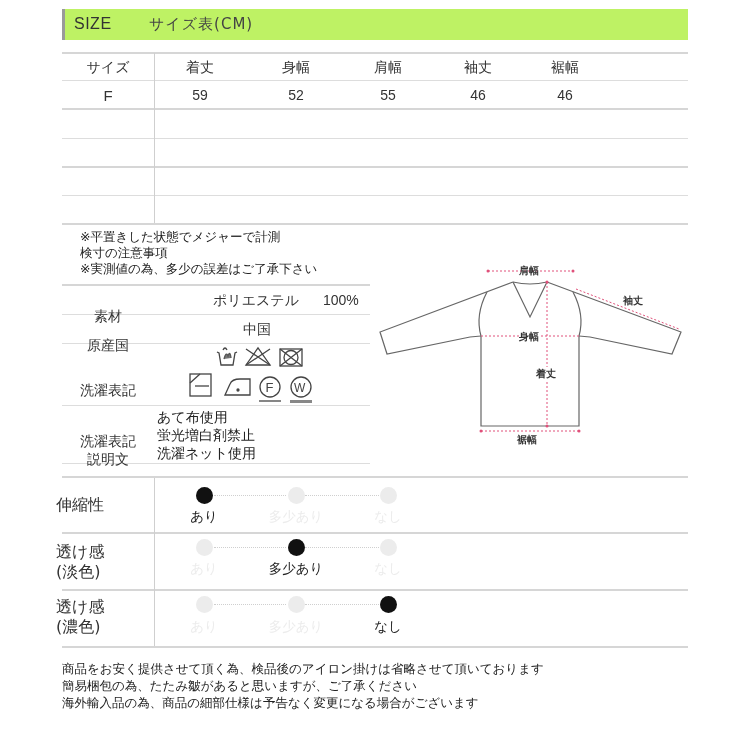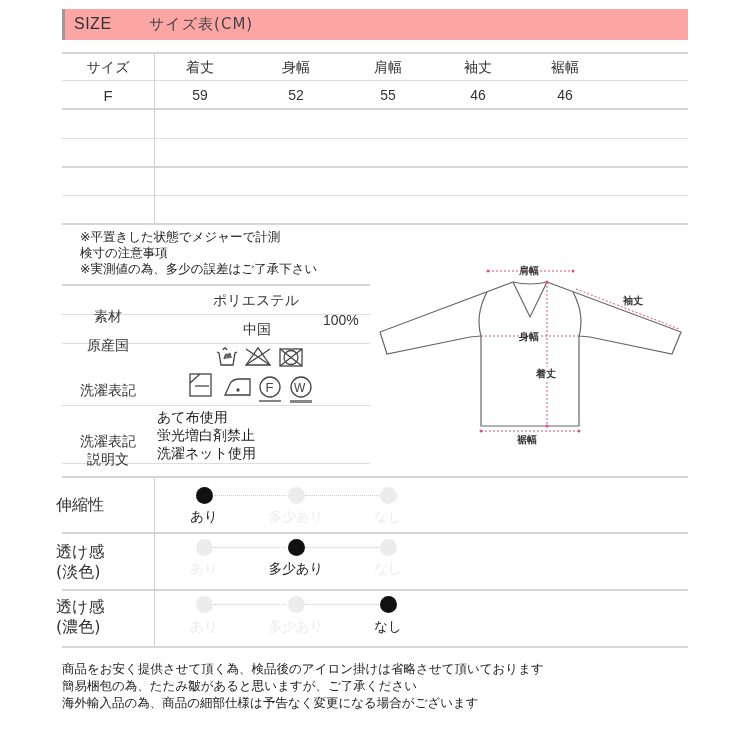--- a/index.html
+++ b/index.html
@@ -1,21 +1,21 @@
 <!DOCTYPE html>
 <html><head>
 <meta charset="utf-8">
 <style>
   * { box-sizing: border-box; margin: 0; padding: 0; }
   html, body { width: 740px; height: 740px; background: #ffffff; overflow: hidden; }
   body { position: relative; font-family: "DejaVu Sans", "Liberation Sans", sans-serif; color: #222; }
   .abs { position: absolute; }
 
   
-  .size-header { left: 62px; top: 9px; width: 626px; height: 31px; background: #fca5a5; border-left: 3px solid #9a9a9a; }
+  .size-header { left: 62px; top: 9px; width: 626px; height: 31px; background: #bef264; border-left: 3px solid #9a9a9a; }
   .size-header .en { position: absolute; left: 9px; top: 6px; font-size: 16px; color: #333; letter-spacing: 0.5px; font-family: "Liberation Sans", sans-serif; }
   .size-header .jp { position: absolute; left: 84px; top: 6px; font-size: 15px; color: #444; letter-spacing: 1px; }
 
   
   .hline { position: absolute; height: 2px; background: #d6d6d6; }
   .hline.thin { height: 1px; background: #dddddd; }
   .vline { position: absolute; width: 1px; background: #cfcfcf; }
   .cell { position: absolute; font-size: 14px; color: #333; text-align: center; }
   .cell.num { font-size: 14px; font-family: "Liberation Sans", sans-serif; }
 
@@ -79,21 +79,21 @@
 
 <div>
   <div class="hline thin" style="left:62px;top:284px;width:308px;background:#d6d6d6;height:2px;"></div>
   <div class="hline thin" style="left:62px;top:314px;width:308px;"></div>
   <div class="hline thin" style="left:62px;top:343px;width:308px;"></div>
   <div class="hline thin" style="left:62px;top:405px;width:308px;"></div>
   <div class="hline thin" style="left:62px;top:463px;width:308px;"></div>
 
   <div class="mat-label" style="left:62px;top:292px;width:92px;">素材</div>
   <div class="mat-val" style="left:189px;top:292px;margin-left:24px;">ポリエステル</div>
-  <div class="mat-val" style="left:323px;top:292px;font-family:'Liberation Sans',sans-serif;margin-top:20px;">100%</div>
+  <div class="mat-val" style="left:323px;top:292px;font-family:'Liberation Sans',sans-serif;">100%</div>
 
   <div class="mat-label" style="left:62px;top:321px;width:92px;">原産国</div>
   <div class="mat-val" style="left:243px;top:321px;">中国</div>
 
   <div class="mat-label" style="left:62px;top:366px;width:92px;">洗濯表記</div>
 
   <svg class="abs" style="left:214px;top:345px;" width="96" height="58" viewBox="0 0 96 58">
     <g fill="none" stroke="#444" stroke-width="1.3">
 
       <g>

